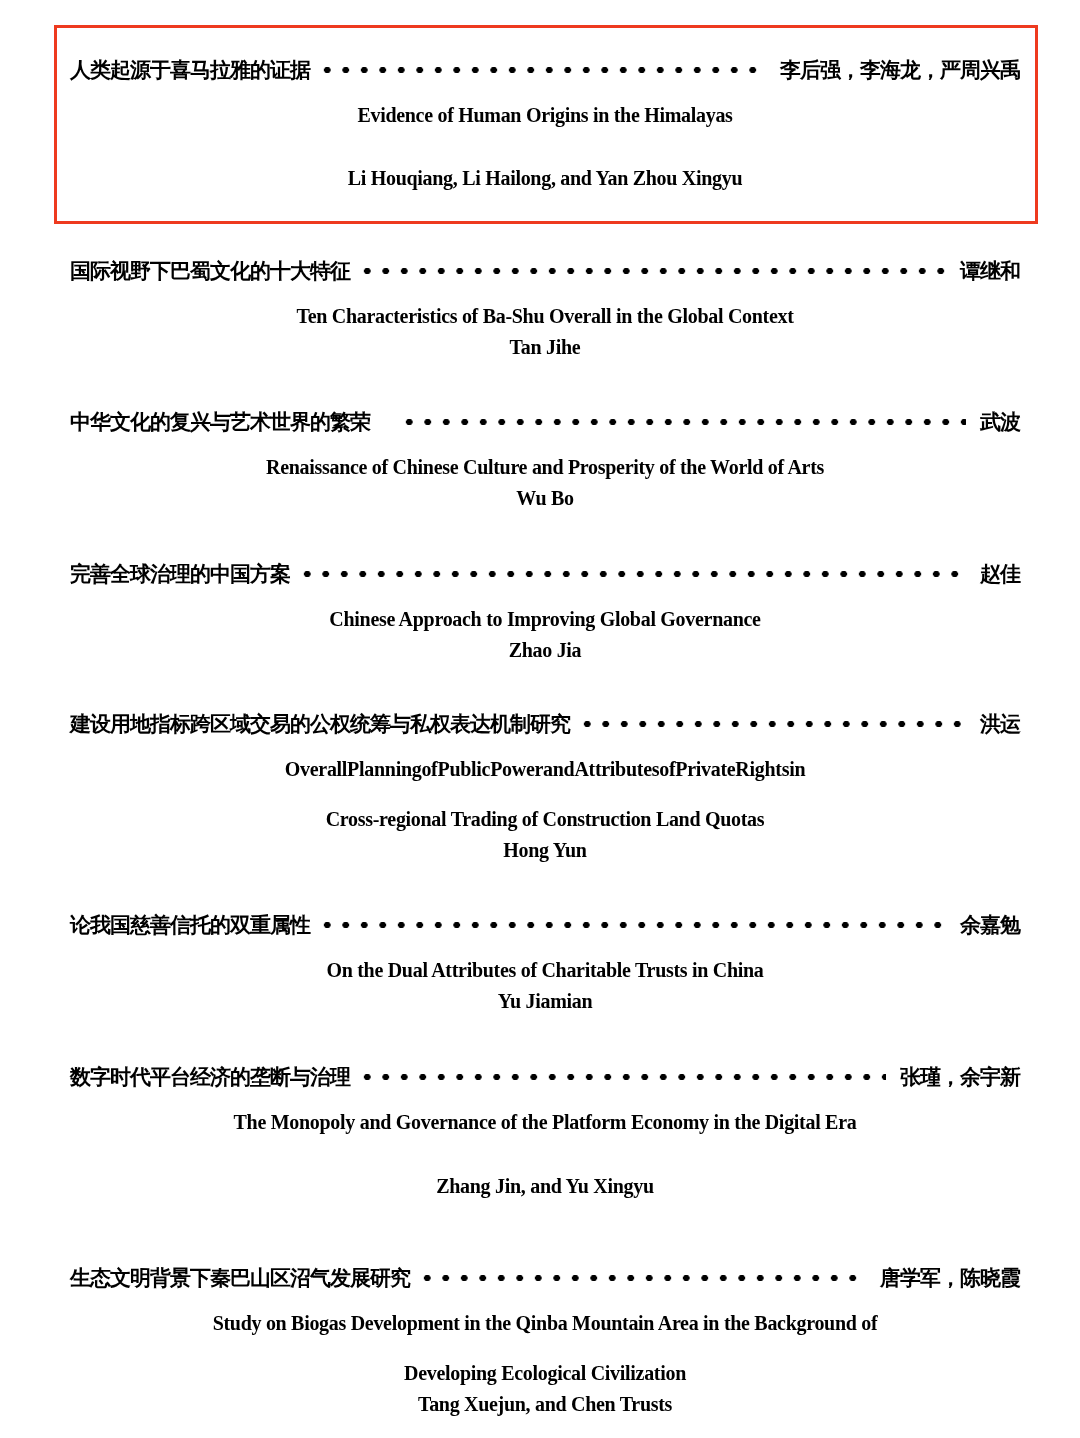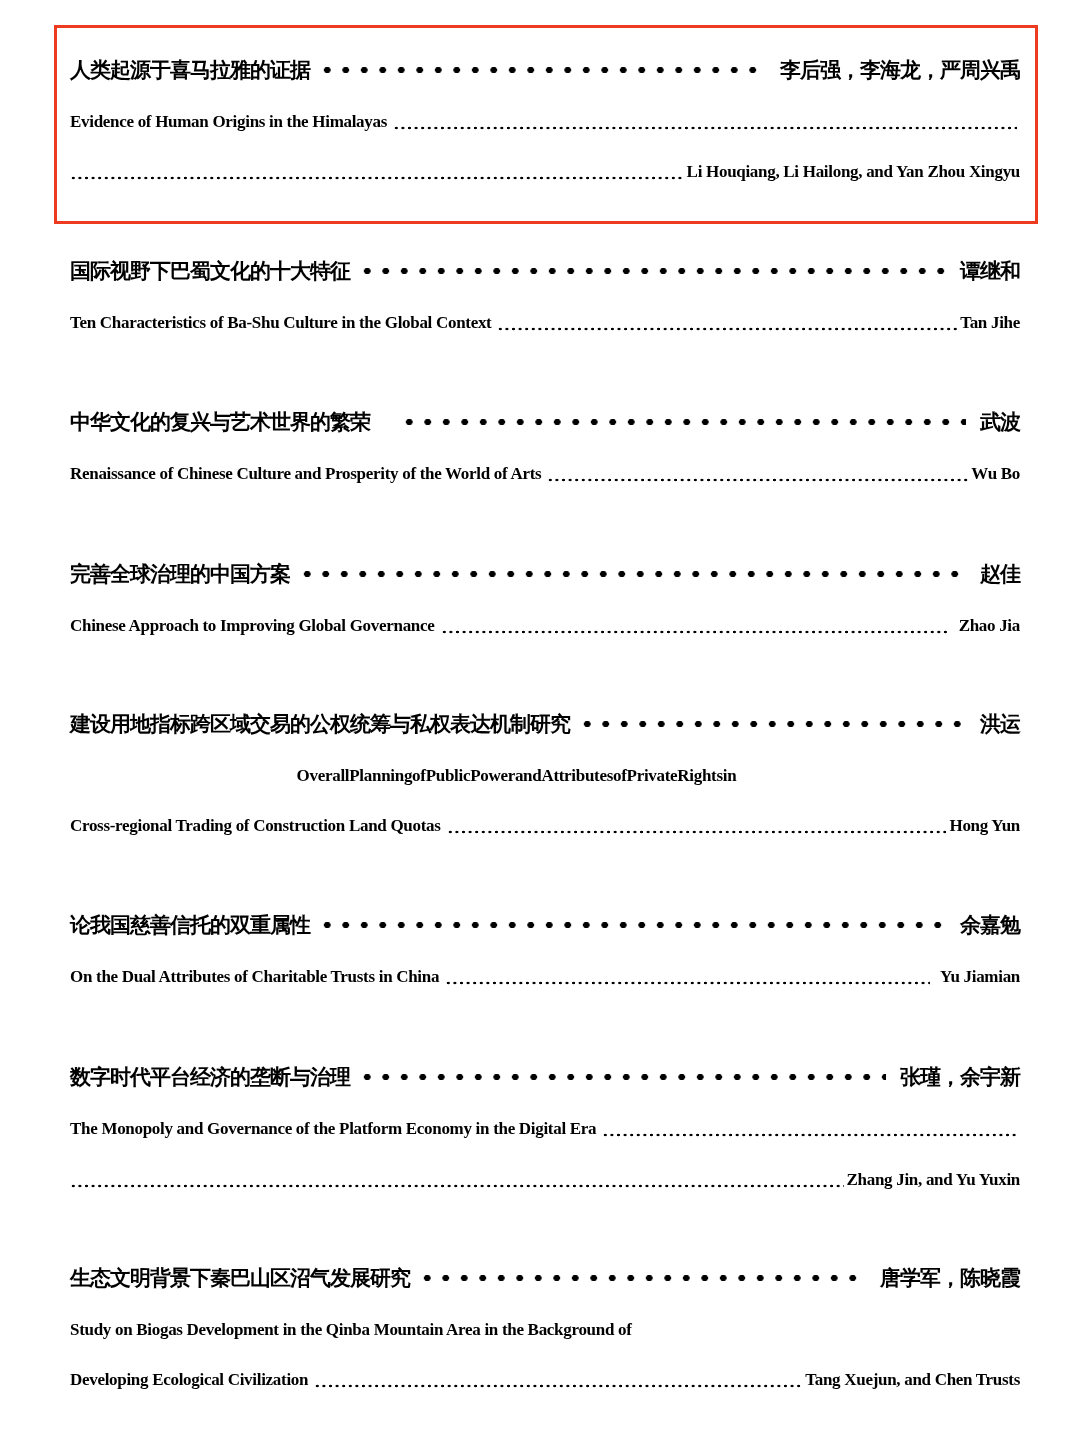--- a/index.html
+++ b/index.html
@@ -35,22 +35,23 @@
       font-weight: bold;
     }
     .cn {
       font-family: "DejaVu Sans", sans-serif;
       font-size: 21px;
       letter-spacing: -1px;
       justify-content: flex-end;
     }
     .en {
       font-family: "Liberation Serif", serif;
-      font-size: 17px;
+      font-size: 20px;
       letter-spacing: -0.3px;
+      flex-direction: column;
     }
     .leader {
       flex: 1 1 auto;
       overflow: hidden;
       margin: 0 6px;
       white-space: nowrap;
       align-self: center;
     }
     .leader.big {
       height: 14px;
@@ -99,21 +100,21 @@
     <span class="leader small" style="margin-left:0"></span>
     <span class="author">Li Houqiang, Li Hailong, and Yan Zhou Xingyu</span>
   </div>
 
   <div class="line cn" style="top:253px">
     <span class="title">国际视野下巴蜀文化的十大特征</span>
     <span class="leader big"></span>
     <span class="author">谭继和</span>
   </div>
   <div class="line en" style="top:305px">
-    <span class="title">Ten Characteristics of Ba-Shu Culture in the Global Context</span>
+    <span class="title">Ten Characteristics of Ba-Shu Overall in the Global Context</span>
     <span class="leader small"></span>
     <span class="author">Tan Jihe</span>
   </div>
 
   <div class="line cn" style="top:404px">
     <span class="title">中华文化的复兴与艺术世界的繁荣</span>
     <span class="leader big" style="margin-left:30px"></span>
     <span class="author">武波</span>
   </div>
   <div class="line en" style="top:456px">
@@ -174,21 +175,21 @@
     <span class="title">数字时代平台经济的垄断与治理</span>
     <span class="leader big"></span>
     <span class="author">张瑾，余宇新</span>
   </div>
   <div class="line en" style="top:1111px">
     <span class="title">The Monopoly and Governance of the Platform Economy in the Digital Era</span>
     <span class="leader small"></span>
   </div>
   <div class="line en" style="top:1162px">
     <span class="leader small" style="margin-left:0"></span>
-    <span class="author">Zhang Jin, and Yu Yuxin</span>
+    <span class="author">Zhang Jin, and Yu Xingyu</span>
   </div>
 
   <div class="line cn" style="top:1260px">
     <span class="title">生态文明背景下秦巴山区沼气发展研究</span>
     <span class="leader big"></span>
     <span class="author">唐学军，陈晓霞</span>
   </div>
   <div class="line en" style="top:1312px">
     <span class="title">Study on Biogas Development in the Qinba Mountain Area in the Background of</span>
   </div>

